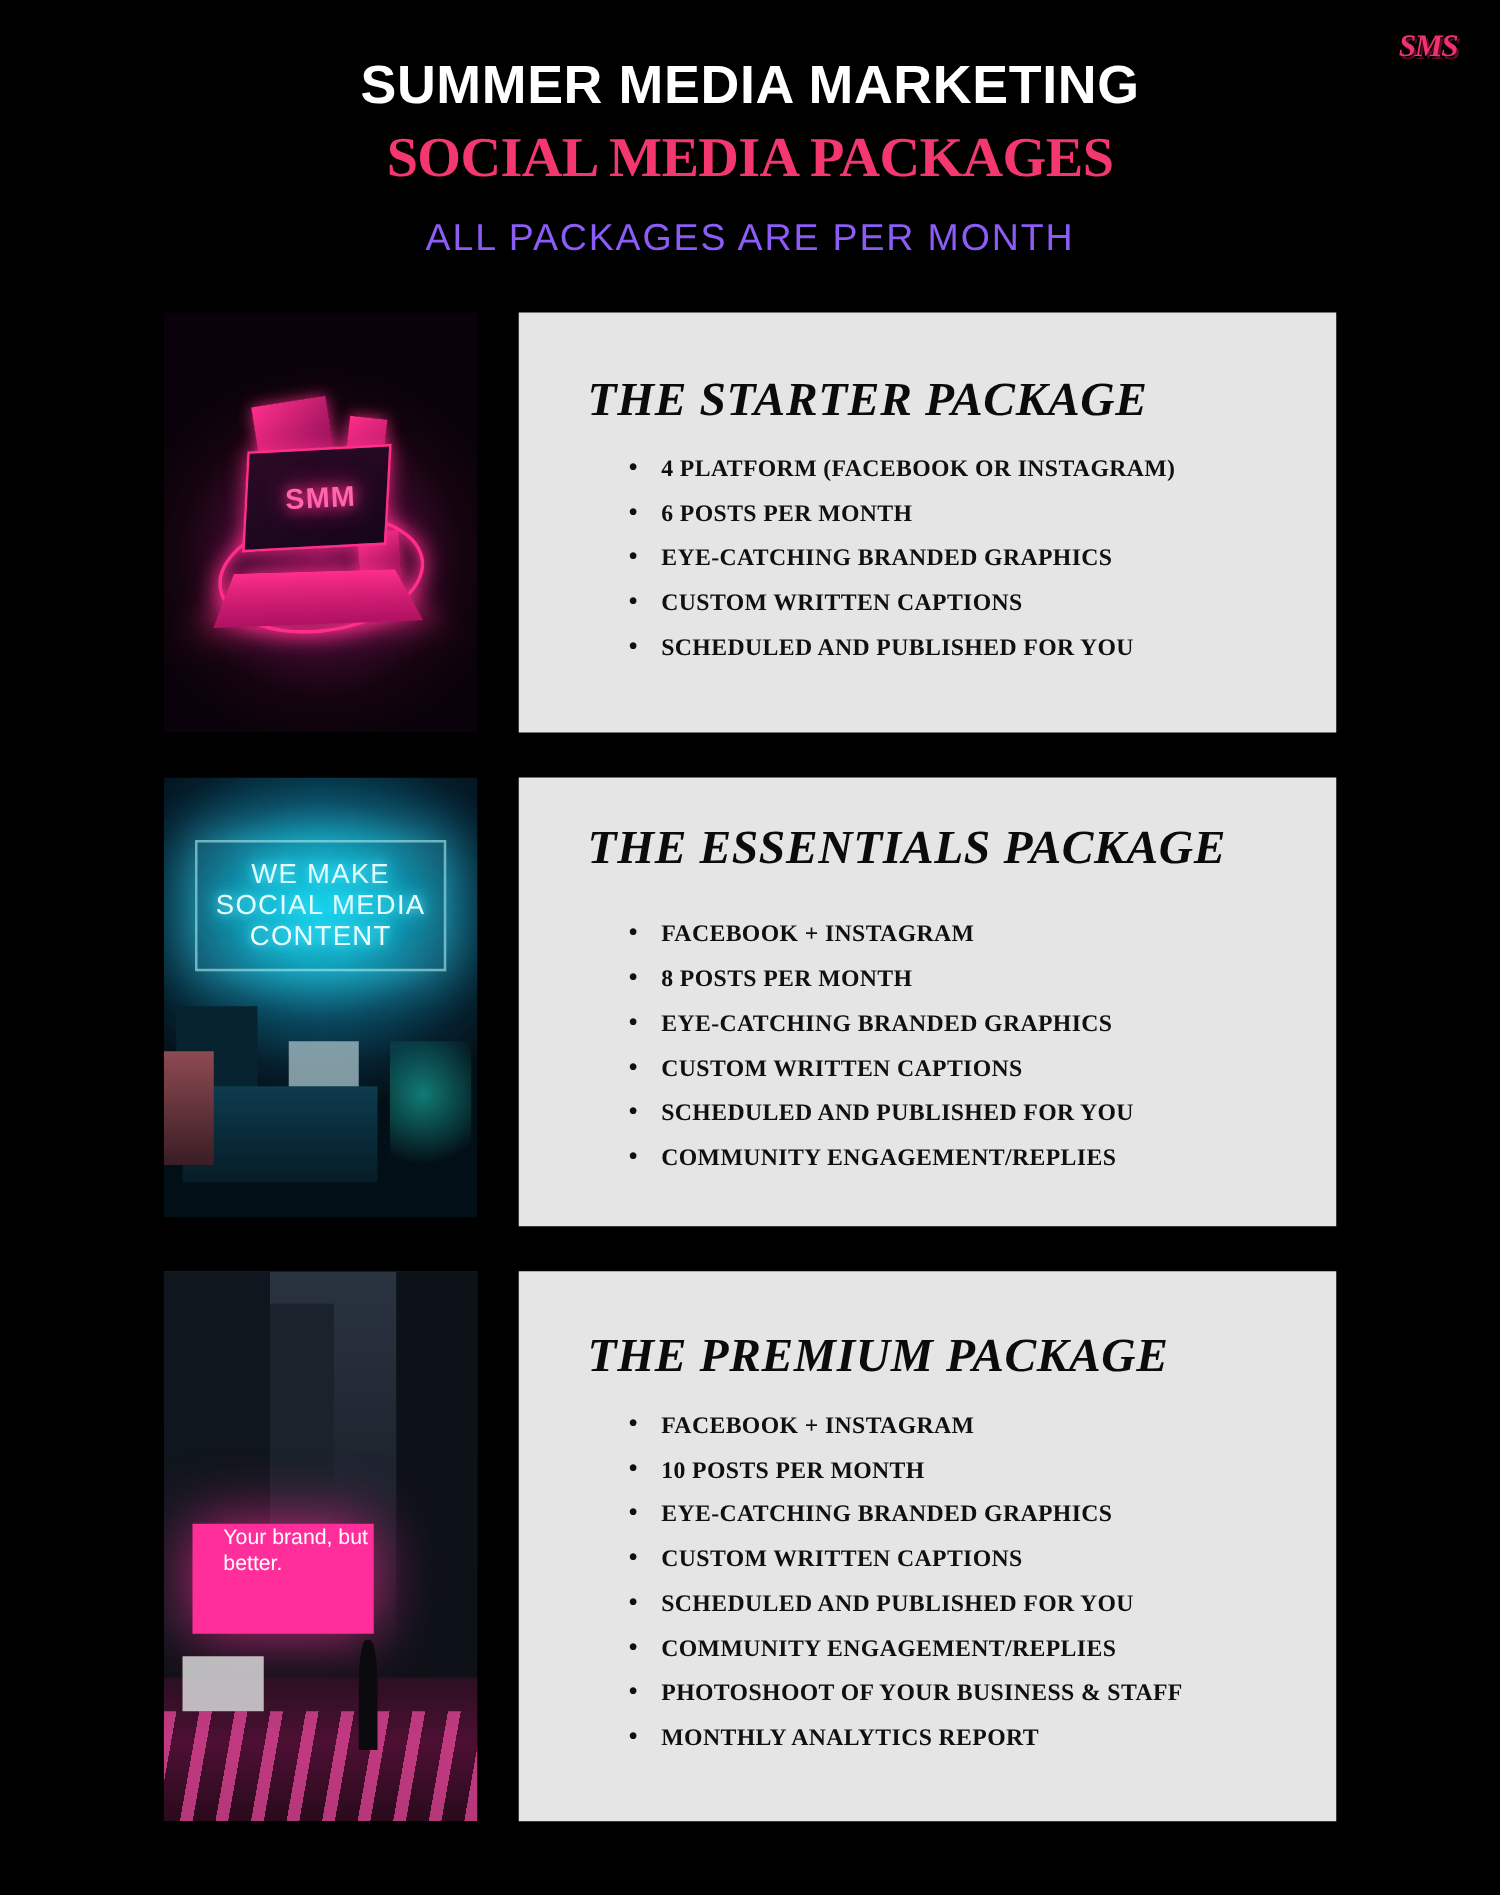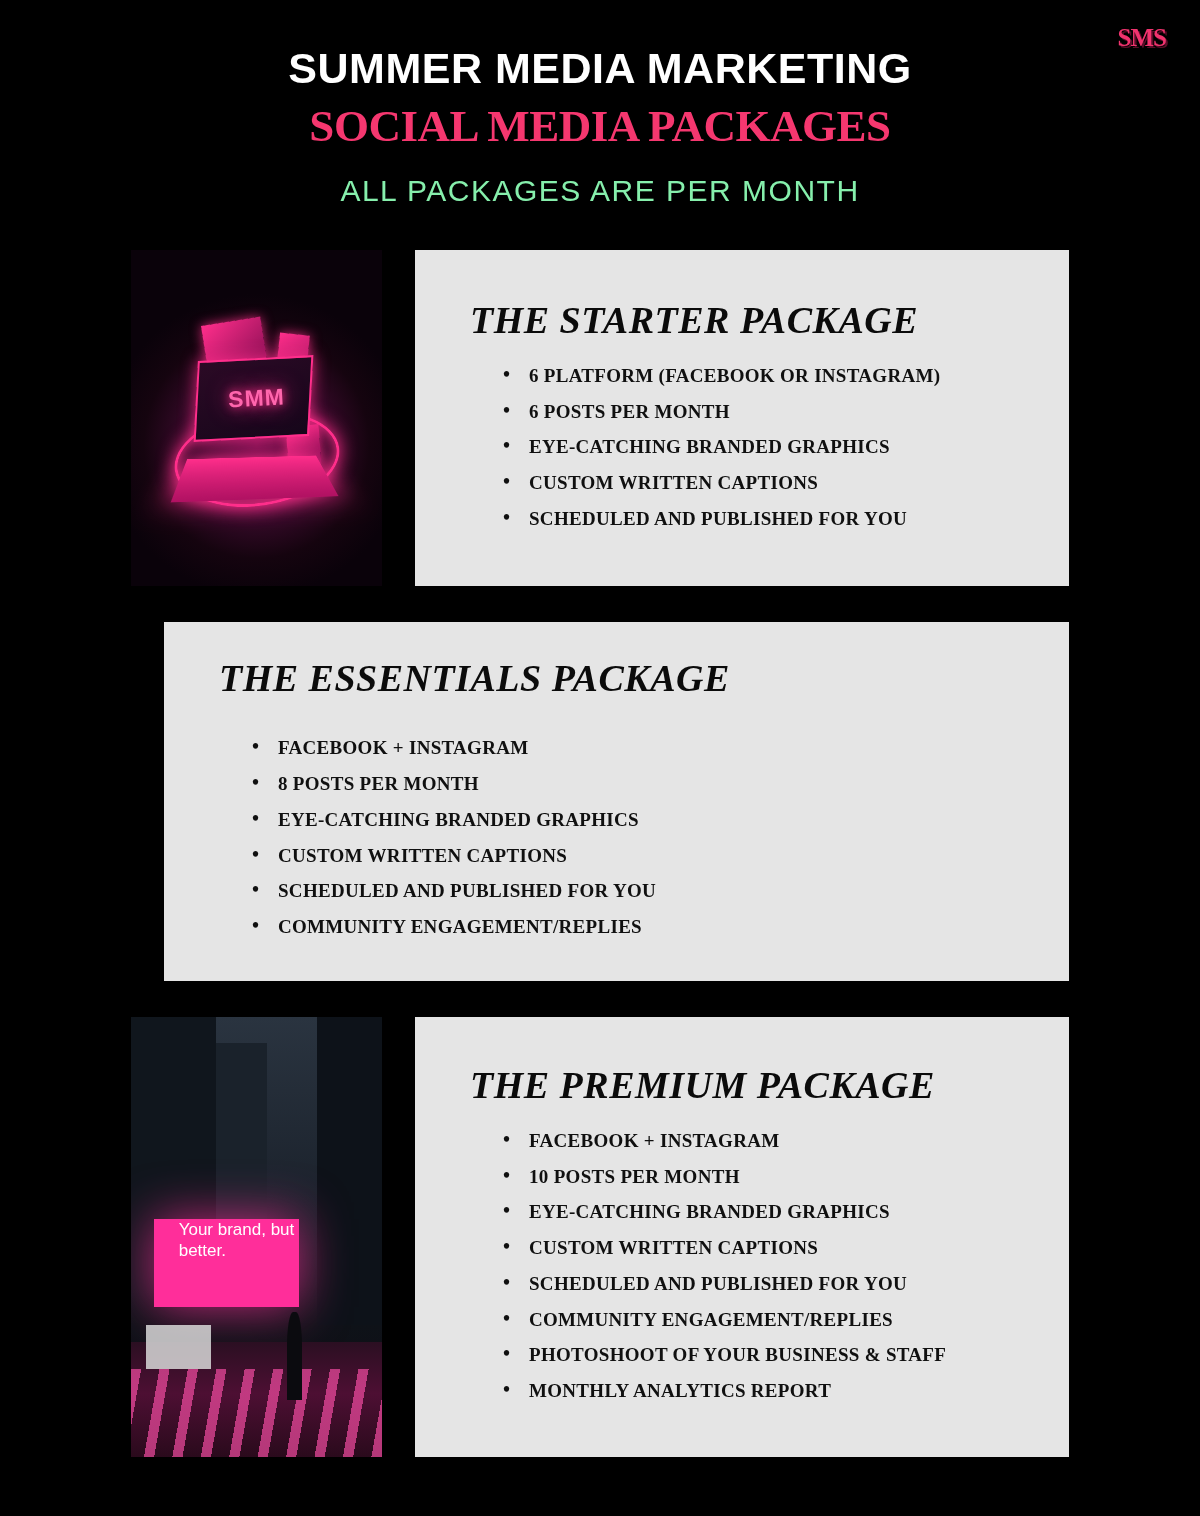--- a/index.html
+++ b/index.html
@@ -17,20 +17,21 @@
     background: #000;
   }
 
   
   .logo {
     position: absolute;
     top: 24px;
     right: 34px;
     font-family: "Liberation Serif", serif;
     font-weight: bold;
+    font-style: italic;
     font-size: 25px;
     letter-spacing: -1px;
     color: #f0336e;
     text-shadow: 2px 2px 0 #5a0d28;
   }
 
   
   .header { padding-top: 44px; text-align: center; }
   .header-top {
     font-family: "Liberation Sans", sans-serif;
@@ -45,21 +46,21 @@
     font-size: 45px;
     letter-spacing: -0.5px;
     color: #f5376f;
     margin-top: 10px;
     line-height: 1.05;
   }
   .header-sub {
     font-family: "Liberation Sans", sans-serif;
     font-size: 30px;
     letter-spacing: 1.5px;
-    color: #86efac;
+    color: #8b5cf6;
     margin-top: 24px;
   }
 
   
   .packages { margin-top: 42px; }
   .package-row {
     display: flex;
     align-items: stretch;
     padding-left: 131px;
     padding-right: 131px;
@@ -311,30 +312,42 @@
           <div class="chip c3"></div>
           <div class="ring"></div>
           <div class="laptop-screen"></div>
           <div class="smm-text">SMM</div>
           <div class="laptop-base"></div>
         </div>
       </div>
       <div class="card">
         <div class="card-title">THE STARTER PACKAGE</div>
         <ul class="feature-list">
-          <li>6 PLATFORM (FACEBOOK OR INSTAGRAM)</li>
+          <li>4 PLATFORM (FACEBOOK OR INSTAGRAM)</li>
           <li>6 POSTS PER MONTH</li>
           <li>EYE-CATCHING BRANDED GRAPHICS</li>
           <li>CUSTOM WRITTEN CAPTIONS</li>
           <li>SCHEDULED AND PUBLISHED FOR YOU</li>
         </ul>
       </div>
     </div>
 
     <div class="package-row row-essentials">
+      <div class="thumb">
+        <div class="art-neon">
+          <div class="sign">
+            <span>WE MAKE SOCIAL MEDIA CONTENT</span>
+          </div>
+          <div class="monitor"></div>
+          <div class="laptop"></div>
+          <div class="desk"></div>
+          <div class="chair"></div>
+          <div class="plant"></div>
+        </div>
+      </div>
       <div class="card">
         <div class="card-title">THE ESSENTIALS PACKAGE</div>
         <ul class="feature-list">
           <li>FACEBOOK + INSTAGRAM</li>
           <li>8 POSTS PER MONTH</li>
           <li>EYE-CATCHING BRANDED GRAPHICS</li>
           <li>CUSTOM WRITTEN CAPTIONS</li>
           <li>SCHEDULED AND PUBLISHED FOR YOU</li>
           <li>COMMUNITY ENGAGEMENT/REPLIES</li>
         </ul>

